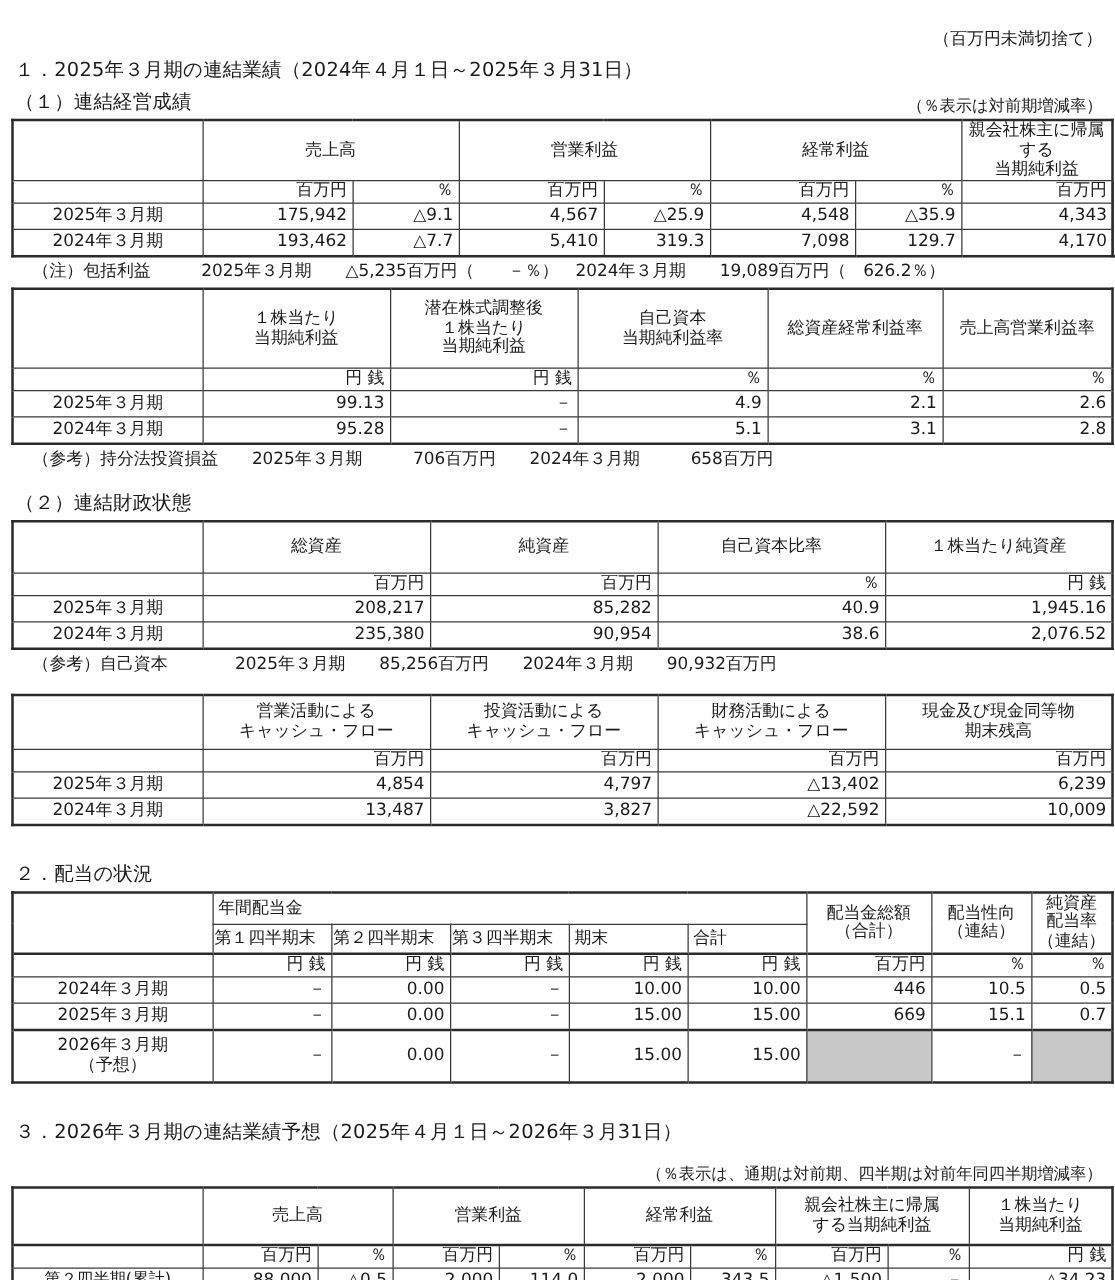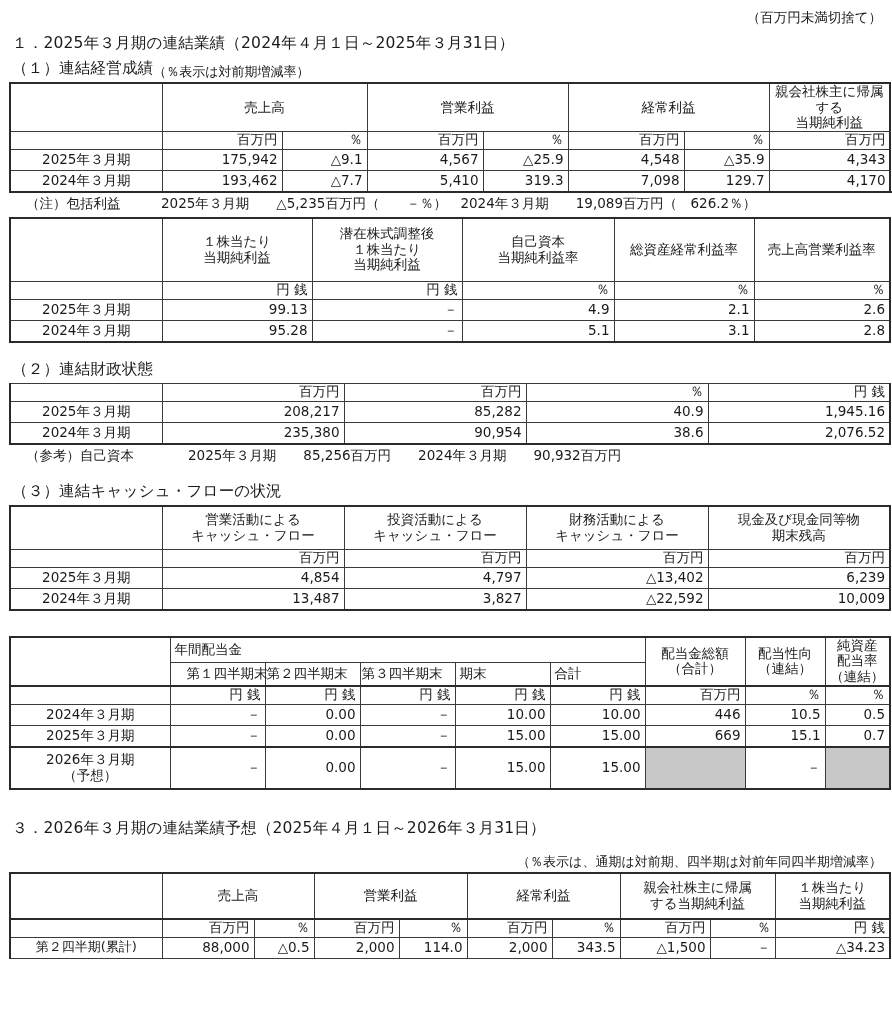--- a/index.html
+++ b/index.html
@@ -18,39 +18,39 @@
   .page {
     position: relative;
     width: 892px;
     height: 1024px;
     box-sizing: border-box;
     padding: 0 6px;
   }
   .topnote {
     text-align: right;
     font-size: 13.5px;
-    padding-top: 9px;
+    padding-top: 22px;
     padding-right: 4px;
     letter-spacing: 0px;
   }
   .h1 {
     font-size: 15.5px;
     margin: 6px 0 2px 6px;
     letter-spacing: 0.2px;
   }
   .h2 {
     font-size: 15.5px;
     margin: 2px 0 2px 6px;
     letter-spacing: 0.2px;
     display: inline-block;
   }
   .rowline {
     display: flex;
     align-items: flex-end;
-    justify-content: flex-start;
+    justify-content: space-between;
   }
   .rightnote {
     font-size: 13px;
     padding-right: 4px;
     text-align: right;
   }
   table.fin {
     border-collapse: collapse;
     width: 880px;
     margin: 1px 0 0 3px;
@@ -221,35 +221,43 @@
       <td class="period thickleft thickbottom">2024年３月期</td>
       <td class="rgt thickbottom">95.28</td>
       <td class="rgt thickbottom">－</td>
       <td class="rgt thickbottom">5.1</td>
       <td class="rgt thickbottom">3.1</td>
       <td class="rgt thickbottom thickright">2.8</td>
     </tr>
   </tbody>
     </table>
 
+  <div class="refline"><span>（参考）持分法投資損益</span>　　<span>2025年３月期</span>　　　<span>706百万円</span>　　<span>2024年３月期</span>　　　<span>658百万円</span></div>
 
   <div class="gap"></div>
 
   
   <div class="h2">（２）連結財政状態</div>
 
   <table class="fin">
     <colgroup>
       <col style="width:152px">
         <col style="width:182px">
         <col style="width:182px">
       <col style="width:182px">
         <col style="width:182px">
     </colgroup>
     <tbody>
+        <tr>
+      <td class="hdr thicktop thickleft" style="height:24px"></td>
+      <td class="hdr thicktop">総資産</td>
+      <td class="hdr thicktop">純資産</td>
+      <td class="hdr thicktop">自己資本比率</td>
+      <td class="hdr thicktop thickright">１株当たり純資産</td>
+    </tr>
     <tr>
       <td class="unit thickleft"></td>
       <td class="unit">百万円</td>
       <td class="unit">百万円</td>
       <td class="unit">％</td>
       <td class="unit thickright">円 銭</td>
     </tr>
     <tr class="datarow">
       <td class="period thickleft">2025年３月期</td>
       <td class="rgt">208,217</td>
@@ -265,21 +273,20 @@
       <td class="rgt thickbottom thickright">2,076.52</td>
     </tr>
   </tbody>
     </table>
 
   <div class="refline"><span>（参考）自己資本</span>　　　　<span>2025年３月期</span>　　<span>85,256百万円</span>　　<span>2024年３月期</span>　　<span>90,932百万円</span></div>
 
   <div class="gap"></div>
 
   
-  <div class="h2">（３）連結キャッシュ・フローの状況</div>
 
   <table class="fin">
     <colgroup>
       <col style="width:152px">
         <col style="width:182px">
         <col style="width:182px">
       <col style="width:182px">
         <col style="width:182px">
     </colgroup>
     <tbody>
@@ -322,20 +329,21 @@
       <td class="rgt thickbottom">3,827</td>
       <td class="rgt thickbottom">△22,592</td>
       <td class="rgt thickbottom thickright">10,009</td>
     </tr>
   </tbody>
     </table>
 
   <div class="gaplg"></div>
 
   
+  <div class="h1">２．配当の状況</div>
 
   <table class="fin" style="margin-top:3px">
     <colgroup>
       <col style="width:160px">
       <col style="width:95px">
         <col style="width:95px">
         <col style="width:95px">
       <col style="width:95px">
         <col style="width:95px">
       <col style="width:100px">
@@ -354,21 +362,21 @@
         <div>配当性向</div>
         <div>（連結）</div>
       </td>
       <td class="hdr thicktop thickright two-line small" rowspan="2">
         <div>純資産</div>
         <div>配当率</div>
         <div>（連結）</div>
       </td>
     </tr>
     <tr>
-      <td class="hdr2 small nowrap" style="height:22px;padding:0 16px">第１四半期末</td>
+      <td class="hdr2 small nowrap" style="height:22px;padding:0 1px">第１四半期末</td>
       <td class="hdr2 small nowrap" style="padding:0 1px">第２四半期末</td>
       <td class="hdr2 small nowrap" style="padding:0 1px">第３四半期末</td>
       <td class="hdr2">期末</td>
       <td class="hdr2">合計</td>
     </tr>
     <tr>
       <td class="unit thickleft thicktop"></td>
       <td class="unit thicktop">円 銭</td>
       <td class="unit thicktop">円 銭</td>
       <td class="unit thicktop">円 銭</td>

